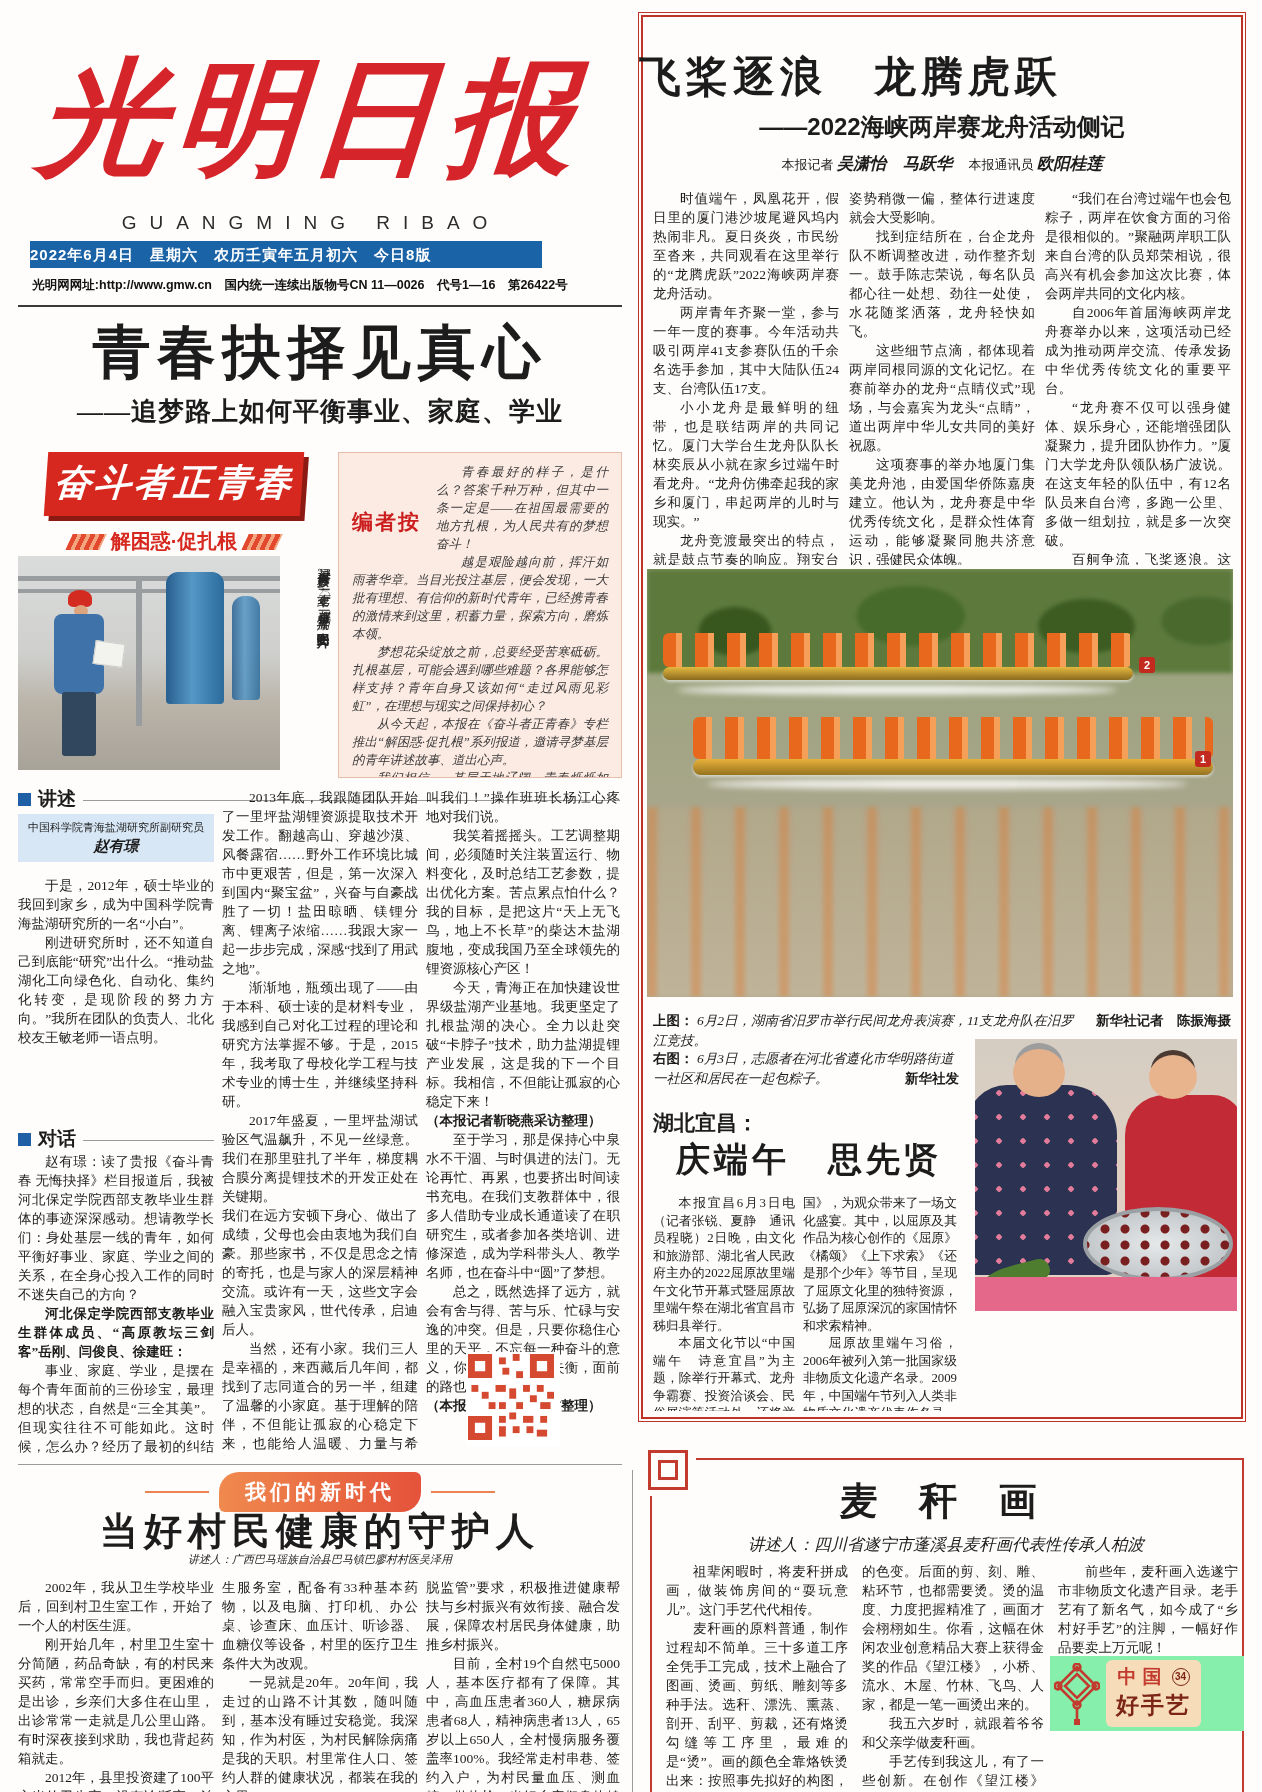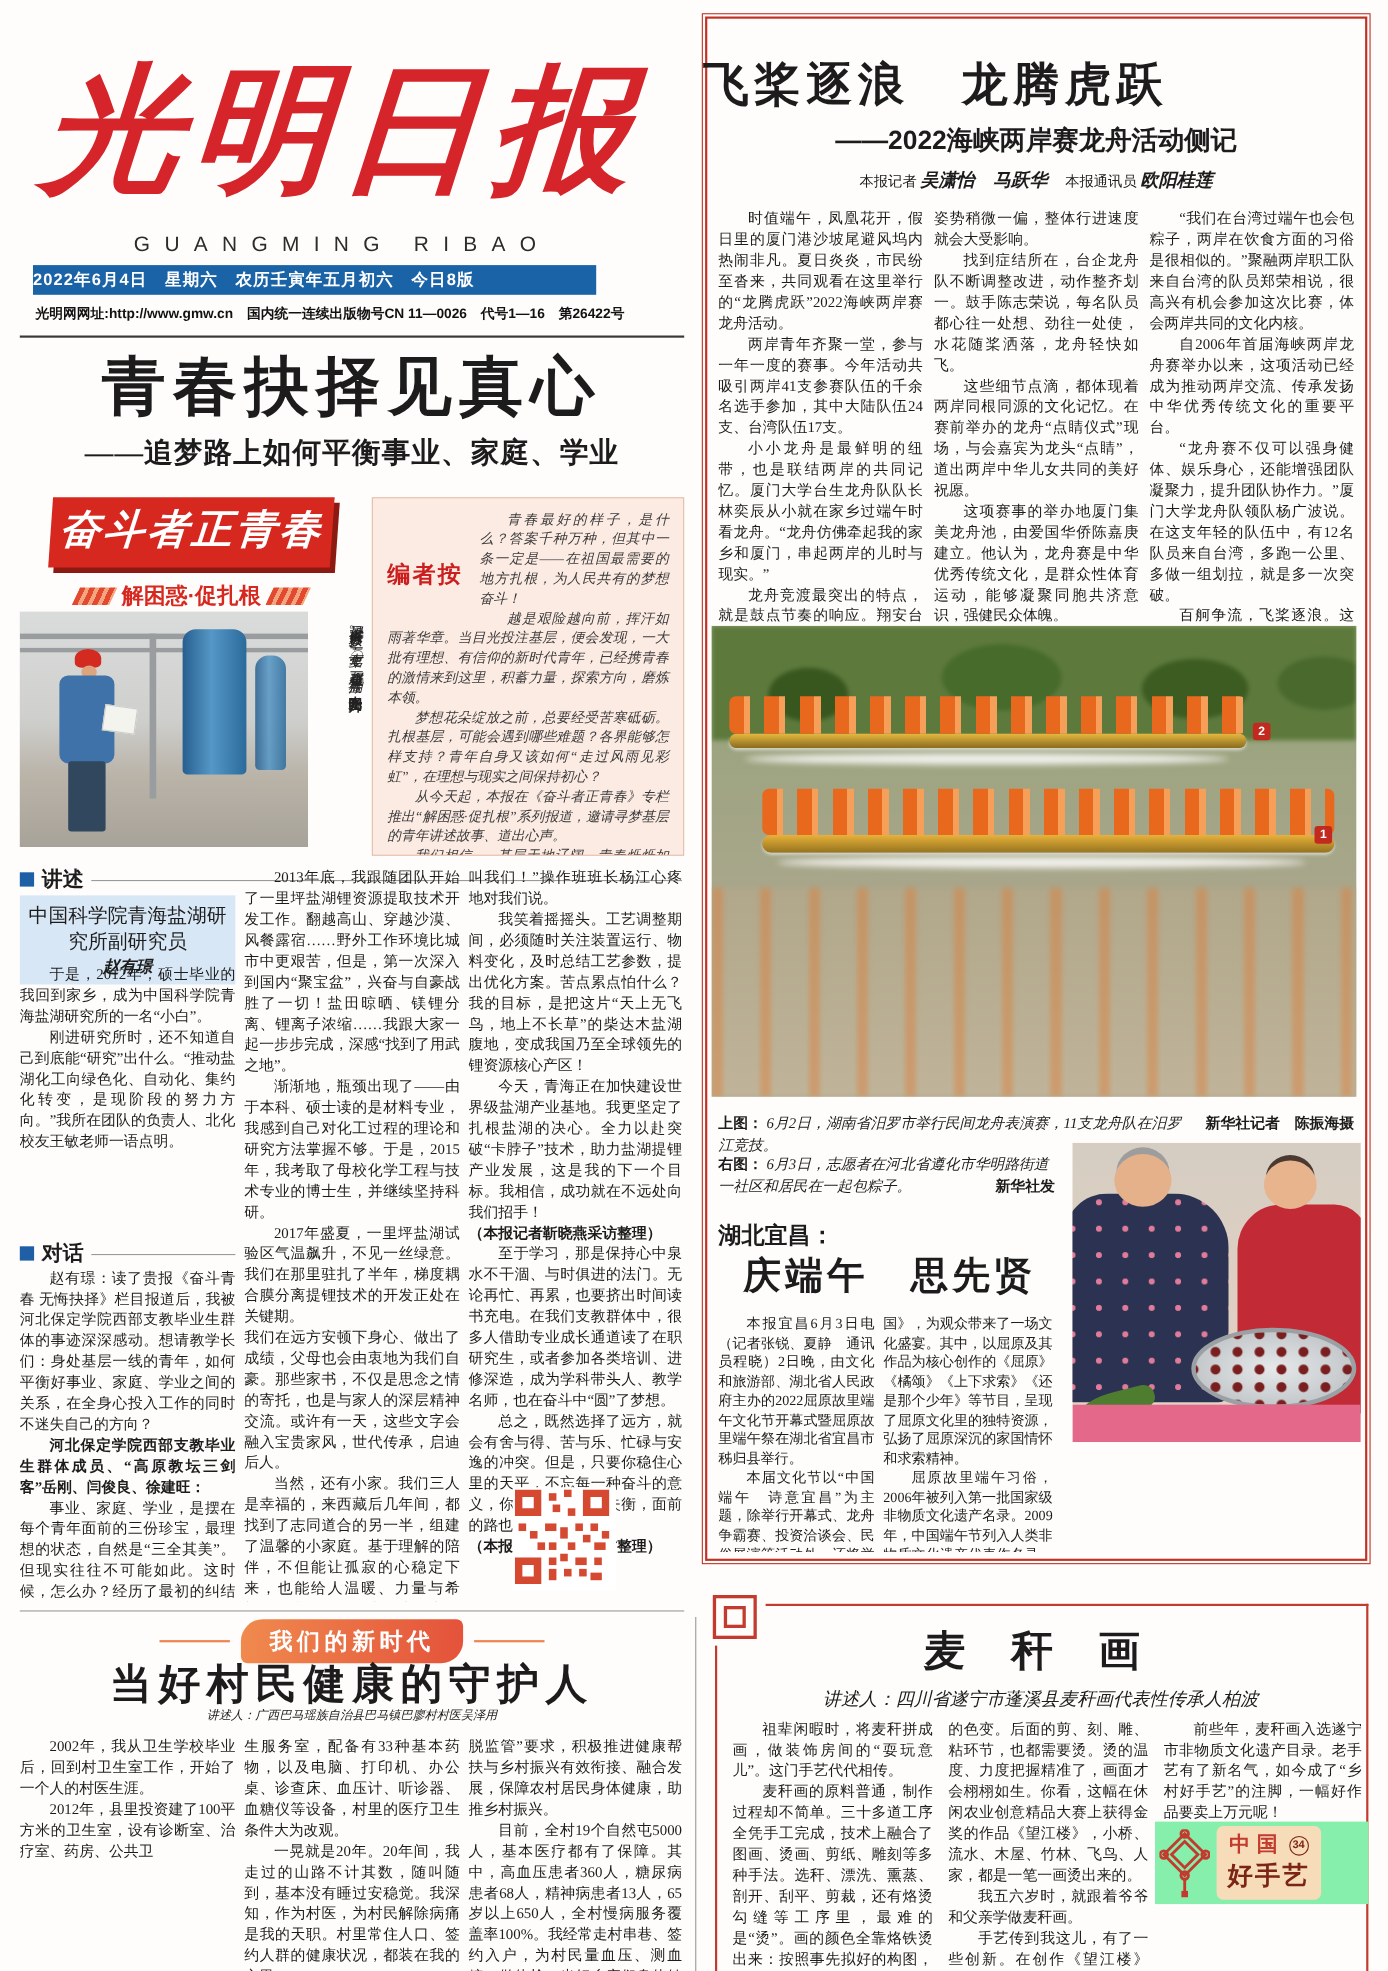--- a/index.html
+++ b/index.html
@@ -50,21 +50,21 @@
   .edlabel{float:left;width:76px;height:66px;display:flex;align-items:center;color:#cb1f1f;
            font-family:"Liberation Sans",sans-serif;font-weight:900;font-size:21px;letter-spacing:2px;margin:26px 8px 4px 0}
   .edtext p{margin:0;font-size:12.5px;line-height:18px;font-style:italic;color:#3a3a3a;
             text-align:justify;text-indent:2em}
   
   .sec-head{display:flex;align-items:center;gap:7px}
   .sec-sq{width:13px;height:13px;background:#1e5fa6}
   .sec-title{font-family:"Liberation Sans",sans-serif;font-weight:900;font-size:19px}
   .sec-line{flex:1;border-top:1px solid #9a9a9a;margin-top:3px}
   .author-box{left:18px;top:814px;width:196px;background:#d8e7f5;padding:6px 4px;box-sizing:border-box;text-align:center}
-  .author-box .a-title{font-size:18px}
+  .author-box .a-title{font-size:11px}
   .author-box .a-name{font-size:15px;font-weight:bold;font-style:italic;margin-top:2px}
   .col{overflow:hidden}
   .col p{margin:0;font-size:13.5px;line-height:19px;text-align:justify;text-indent:2em}
   .col p.noind{text-indent:0}
   .signoff{font-weight:bold;text-align:right;text-indent:0 !important}
   .bold-para{font-weight:bold}
   .qr{left:466px;top:1352px;width:90px;height:90px;background:#fff;padding:2px}
   
   .frame{left:638px;top:12px;width:606px;height:1408px;border:1px solid #bf3226}
   .frame-inner{position:absolute;inset:2px;border:2.5px solid #bf3226}
@@ -221,21 +221,21 @@
       </div>
     <div>
         <p class="noind">我们在远方安顿下身心、做出了成绩，父母也会由衷地为我们自豪。那些家书，不仅是思念之情的寄托，也是与家人的深层精神交流。或许有一天，这些文字会融入宝贵家风，世代传承，启迪后人。</p>
         <p>当然，还有小家。我们三人是幸福的，来西藏后几年间，都找到了志同道合的另一半，组建了温馨的小家庭。基于理解的陪伴，不但能让孤寂的心稳定下来，也能给人温暖、力量与希望。而当你在平凡岗位上作出贡献，这不仅是个人的自豪，也是子女的自豪；你拼搏的姿态一定会留在孩子心中，为孩子成长树立榜样。</p>
       </div>
   </div>
   <div class="abs col" style="left:426px;top:788px;width:194px;height:668px">
     <div>
         <p class="noind">叫我们！”操作班班长杨江心疼地对我们说。</p>
         <p>我笑着摇摇头。工艺调整期间，必须随时关注装置运行、物料变化，及时总结工艺参数，提出优化方案。苦点累点怕什么？我的目标，是把这片“天上无飞鸟，地上不长草”的柴达木盐湖腹地，变成我国乃至全球领先的锂资源核心产区！</p>
-        <p>今天，青海正在加快建设世界级盐湖产业基地。我更坚定了扎根盐湖的决心。全力以赴突破“卡脖子”技术，助力盐湖提锂产业发展，这是我的下一个目标。我相信，成功就在不远处向我们招手！</p>
+        <p>今天，青海正在加快建设世界级盐湖产业基地。我更坚定了扎根盐湖的决心。全力以赴突破“卡脖子”技术，助力盐湖提锂产业发展，这是我的下一个目标。我相信，不但能让孤寂的心稳定下来！</p>
       </div>
     <p class="signoff">（本报记者靳晓燕采访整理）</p>
     <div>
         <p>至于学习，那是保持心中泉水不干涸、与时俱进的法门。无论再忙、再累，也要挤出时间读书充电。在我们支教群体中，很多人借助专业成长通道读了在职研究生，或者参加各类培训、进修深造，成为学科带头人、教学名师，也在奋斗中“圆”了梦想。</p>
         <p>总之，既然选择了远方，就会有舍与得、苦与乐、忙碌与安逸的冲突。但是，只要你稳住心里的天平，不忘每一种奋斗的意义，你的人生便不会失衡，面前的路也会越走越开阔。</p>
       </div>
     <p class="signoff">（本报记者王斯敏采访整理）</p>
   </div>
 
   <div class="abs qr">
@@ -364,20 +364,21 @@
 
   <div class="abs nb-wrap">
     <span class="nb-line"></span>
     <span class="nb-ribbon">我们的新时代</span>
     <span class="nb-line"></span>
   </div>
   <div class="abs v-headline">当好村民健康的守护人</div>
   <div class="abs v-speaker">讲述人：广西巴马瑶族自治县巴马镇巴廖村村医吴泽用</div>
   <div class="abs col" style="left:18px;top:1578px;width:196px;height:214px">
       <p>2002年，我从卫生学校毕业后，回到村卫生室工作，开始了一个人的村医生涯。</p>
+      <p>刚开始几年，村里卫生室十分简陋，药品奇缺，有的村民来买药，常常空手而归。更困难的是出诊，乡亲们大多住在山里，出诊常常一走就是几公里山路。有时深夜接到求助，我也背起药箱就走。</p>
       <p>2012年，县里投资建了100平方米的卫生室，设有诊断室、治疗室、药房、公共卫</p>
     </div>
   <div class="abs col" style="left:222px;top:1578px;width:196px;height:214px">
       <p class="noind">生服务室，配备有33种基本药物，以及电脑、打印机、办公桌、诊查床、血压计、听诊器、血糖仪等设备，村里的医疗卫生条件大为改观。</p>
       <p>一晃就是20年。20年间，我走过的山路不计其数，随叫随到，基本没有睡过安稳觉。我深知，作为村医，为村民解除病痛是我的天职。村里常住人口、签约人群的健康状况，都装在我的心里。</p>
     </div>
   <div class="abs col" style="left:426px;top:1578px;width:194px;height:214px">
     <div>
         <p class="noind">脱监管”要求，积极推进健康帮扶与乡村振兴有效衔接、融合发展，保障农村居民身体健康，助推乡村振兴。</p>
         <p>目前，全村19个自然屯5000人，基本医疗都有了保障。其中，高血压患者360人，糖尿病患者68人，精神病患者13人，65岁以上650人，全村慢病服务覆盖率100%。我经常走村串巷、签约入户，为村民量血压、测血糖、做体检。当好乡亲们身体健康的守护人，是我终身追求的职业要求和人生价值。</p>

